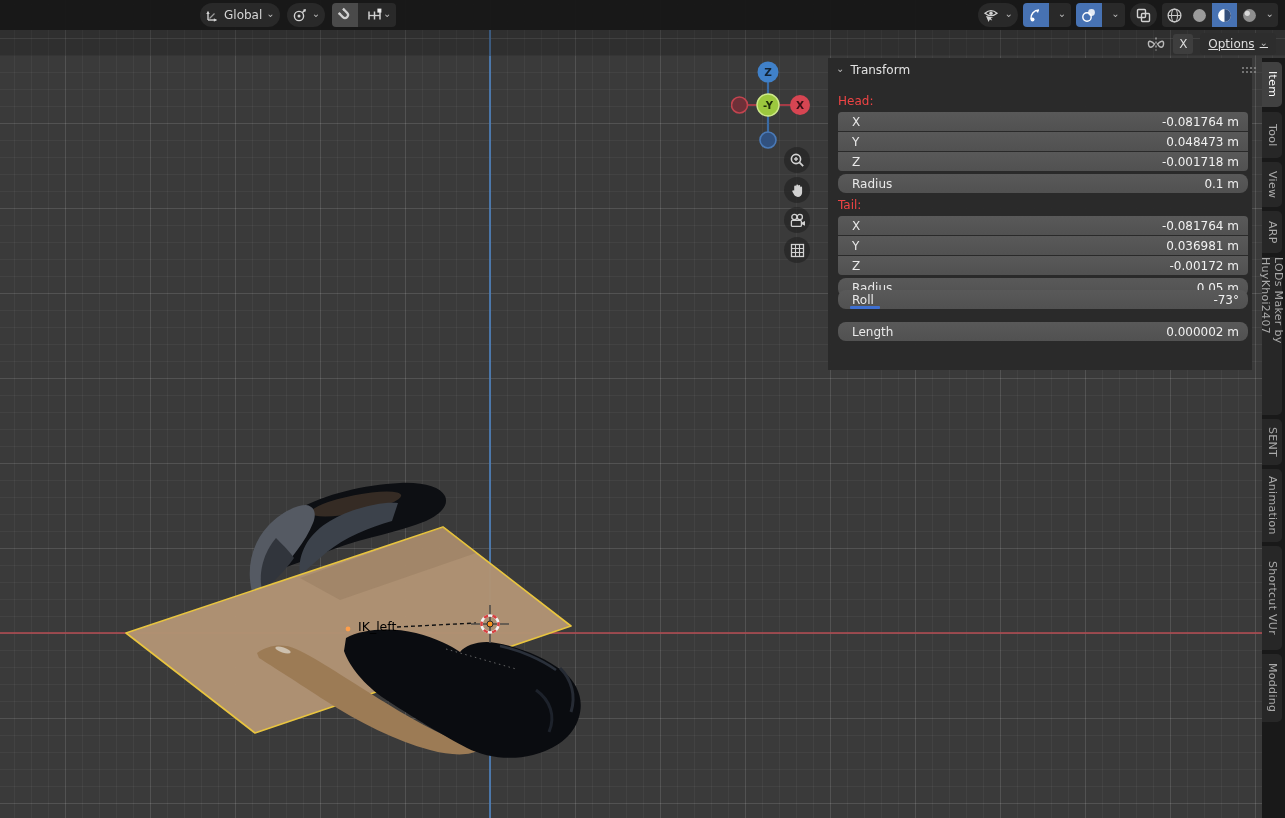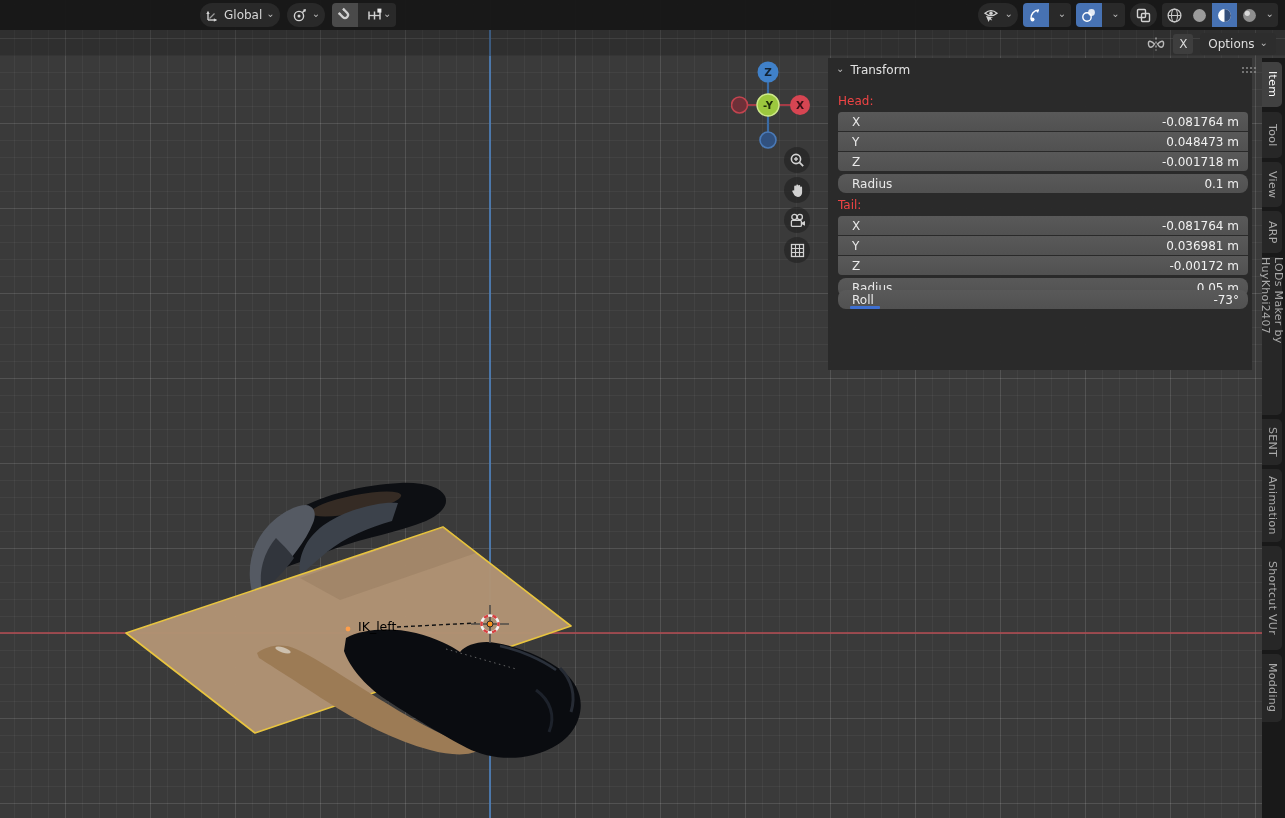--- a/index.html
+++ b/index.html
@@ -34,21 +34,21 @@
   .shadegrp{display:flex;background:#292929;border-radius:4px;overflow:hidden;height:24px;}
   .shadegrp .seg{padding:0 4px;}
   .shadegrp .seg.active{background:#4772b3;}
   
   .row2{position:absolute;left:0;top:30px;width:1285px;height:26px;
         background:rgba(22,22,22,0.30);z-index:25;}
   .row2-cluster{position:absolute;right:9px;top:33px;display:flex;align-items:center;gap:7px;z-index:26;}
   .xbtn{width:20px;height:20px;background:#3e3e3e;border-radius:3px;color:#dcdcdc;
         font-size:12px;display:flex;align-items:center;justify-content:center;}
   .optbtn{height:22px;background:#2d2d2d;border-radius:4px;color:#dedede;font-size:12px;
-          display:flex;align-items:center;gap:5px;padding:0 8px;}
+          display:flex;align-items:center;gap:5px;padding:0 8px;text-decoration:underline;}
   
   .npanel{position:absolute;left:828px;top:58px;width:424px;height:312px;
           background:rgba(41,41,41,0.97);z-index:20;color:#d8d8d8;font-size:12px;}
   .p-header{position:absolute;left:8px;top:5px;display:flex;align-items:center;gap:6px;color:#e3e3e3;}
   .dragdots{position:absolute;right:8px;top:9px;width:2px;height:2px;border-radius:50%;background:#8d8d8d;
     box-shadow:4px 0 0 #8d8d8d,8px 0 0 #8d8d8d,12px 0 0 #8d8d8d,
                0 4px 0 #8d8d8d,4px 4px 0 #8d8d8d,8px 4px 0 #8d8d8d,12px 4px 0 #8d8d8d;}
   .sect{position:absolute;left:10px;color:#ef4444;}
   .frow{position:absolute;left:10px;width:410px;height:19px;
         background:linear-gradient(#595959,#515151);display:flex;align-items:center;
@@ -328,20 +328,24 @@
     </div>
   <div class="frow r-all" style="top:220px">
       <span class="fl">Radius</span>
       <span class="fv">0.05 m</span>
     </div>
   <div class="frow r-all" style="top:232px">
       <span class="fl">Roll</span>
       <span class="fv">-73°</span>
       <span class="roll-underline"></span>
     </div>
+  <div class="frow r-all" style="top:264px">
+      <span class="fl">Length</span>
+      <span class="fv">0.000002 m</span>
+    </div>
 </div>
 
 <div class="gutter"></div>
 <div class="tab active" style="top: 62px; height: 45px; left: 1262px; position: absolute; z-index: 22;">Item</div>
 <div class="tab" style="top: 112px; height: 46px; left: 1262px; position: absolute; z-index: 22;">Tool</div>
 <div class="tab" style="top: 162px; height: 45px; left: 1262px; position: absolute; z-index: 22;">View</div>
 <div class="tab" style="top: 211px; height: 42px; left: 1262px; position: absolute; z-index: 22;">ARP</div>
 <div class="tab" style="top: 257px; height: 158px; left: 1262px; position: absolute; z-index: 22;">LODs Maker by HuyKhoi2407</div>
 <div class="tab" style="top: 419px; height: 46px; left: 1262px; position: absolute; z-index: 22;">SENT</div>
 <div class="tab" style="top: 469px; height: 73px; left: 1262px; position: absolute; z-index: 22;">Animation</div>

